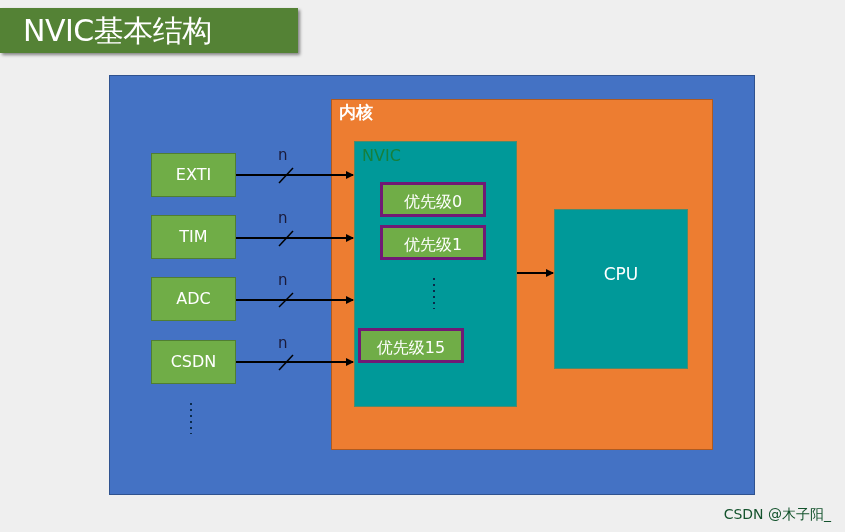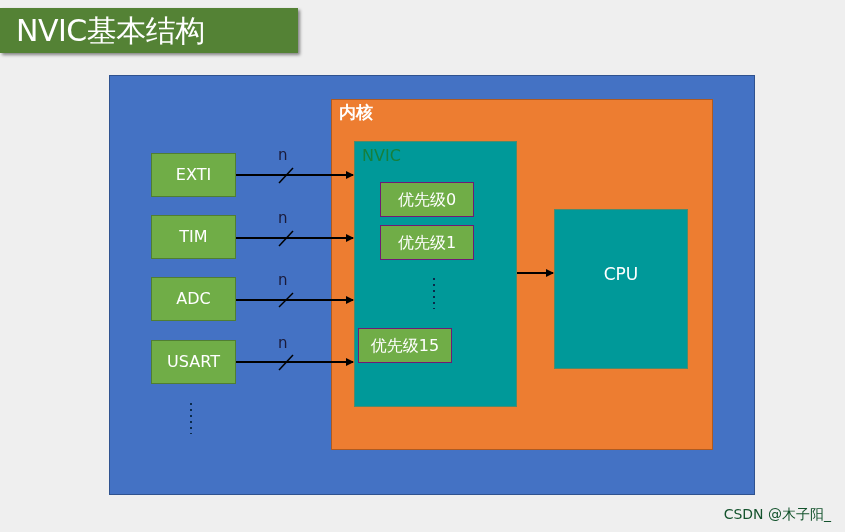--- a/index.html
+++ b/index.html
@@ -4,30 +4,30 @@
 <style>
   html, body { margin:0; padding:0; }
   body {
     width:845px; height:532px; background:#efefef; position:relative; overflow:hidden;
     font-family:"DejaVu Sans","Liberation Sans",sans-serif;
   }
   .abs { position:absolute; box-sizing:border-box; }
   #title-banner {
     left:0; top:8px; width:298px; height:45px; background:#548235;
     box-shadow: 2px 2px 3px rgba(0,0,0,0.45);
-    color:#ffffff; font-size:30px; line-height:45px; padding-left:16px;
+    color:#ffffff; font-size:30px; line-height:45px; padding-left:23px;
     letter-spacing:-0.5px;
   }
   #outer-frame { left:109px; top:75px; width:646px; height:420px; background:#4472c4; border:1px solid #2f528f; }
   #core-box { left:331px; top:99px; width:382px; height:351px; background:#ed7d31; border:1px solid #ae5a21; }
   #core-label { left:339px; top:101px; color:#ffffff; font-size:17px;font-weight:bold; }
   #nvic-box { left:354px; top:141px; width:163px; height:266px; background:#009999; border:1px solid #4f8a6b; }
   #nvic-label { left:362px; top:146px; color:#15803d; font-size:16px; }
   .prio {
-    width:94px; height:35px; background:#70ad47; border:1px solid #701a75;
+    width:106px; height:35px; background:#70ad47; border:3px solid #701a75;
     color:#ffffff; font-size:16px; text-align:center; line-height:33px;
   }
   .periph {
     width:85px; height:44px; background:#70ad47; border:1px solid #507e32;
     color:#ffffff; font-size:16px; text-align:center; line-height:42px;
   }
   #cpu-box {
     left:554px; top:209px; width:134px; height:160px; background:#009999; border:1px solid #4f8a6b;
     color:#ffffff; font-size:17px; text-align:center; line-height:128px;
   }
@@ -50,21 +50,21 @@
 
 <div class="abs prio" style="left:380px; top:182px;">优先级0</div>
 <div class="abs prio" style="left:380px; top:225px;">优先级1</div>
 <div class="abs prio" style="left:358px; top:328px;">优先级15</div>
 
 <div id="cpu-box" class="abs">CPU</div>
 
 <div class="abs periph" style="left:151px; top:153px;text-align:center;">EXTI</div>
 <div class="abs periph" style="left:151px; top:215px;">TIM</div>
 <div class="abs periph" style="left:151px; top:277px;">ADC</div>
-<div class="abs periph" style="left:151px; top:340px;">USART</div>
+<div class="abs periph" style="left:151px; top:340px;">CSDN</div>
 
 <div class="abs n-label" style="left:278px; top:146px;">n</div>
 <div class="abs n-label" style="left:278px; top:209px;">n</div>
 <div class="abs n-label" style="left:278px; top:271px;">n</div>
 <div class="abs n-label" style="left:278px; top:334px;">n</div>
 
 <svg id="links" width="845" height="532">
   <defs>
     <marker id="arrowhead" markerWidth="8" markerHeight="8" refX="7" refY="4" orient="auto" markerUnits="userSpaceOnUse">
       <path d="M0,0 L8,4 L0,8 Z" fill="#000"></path>

